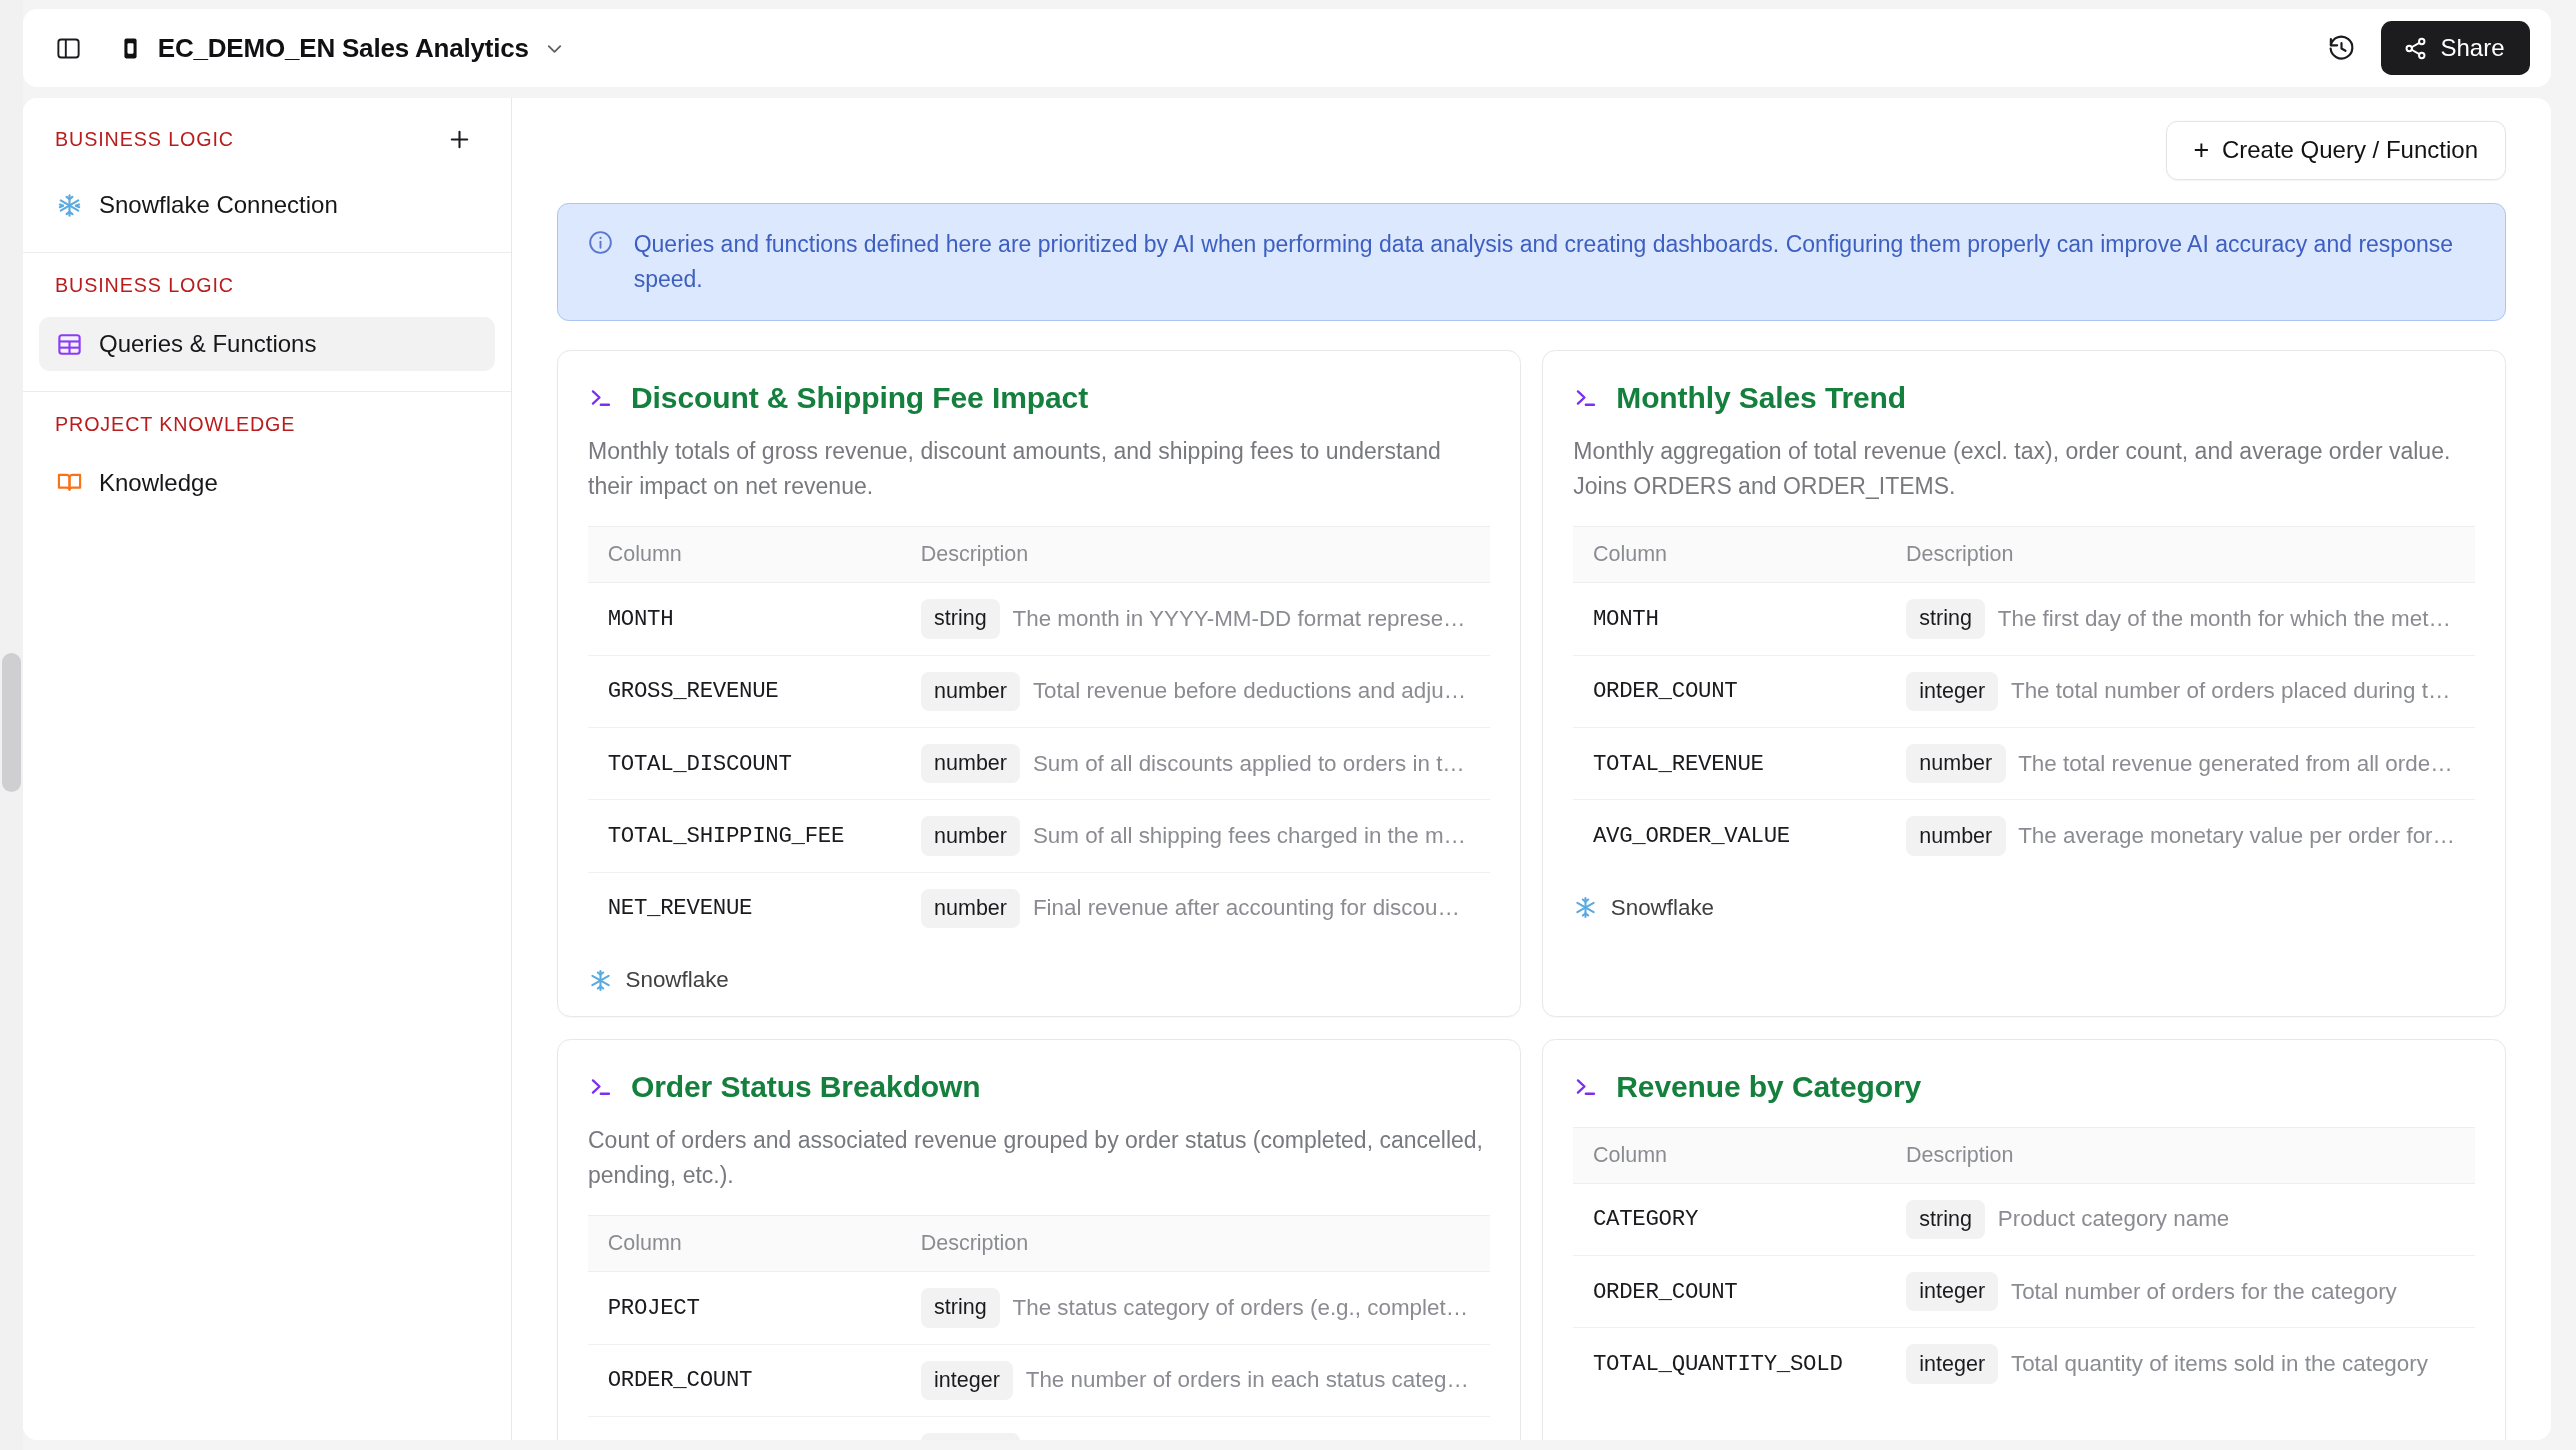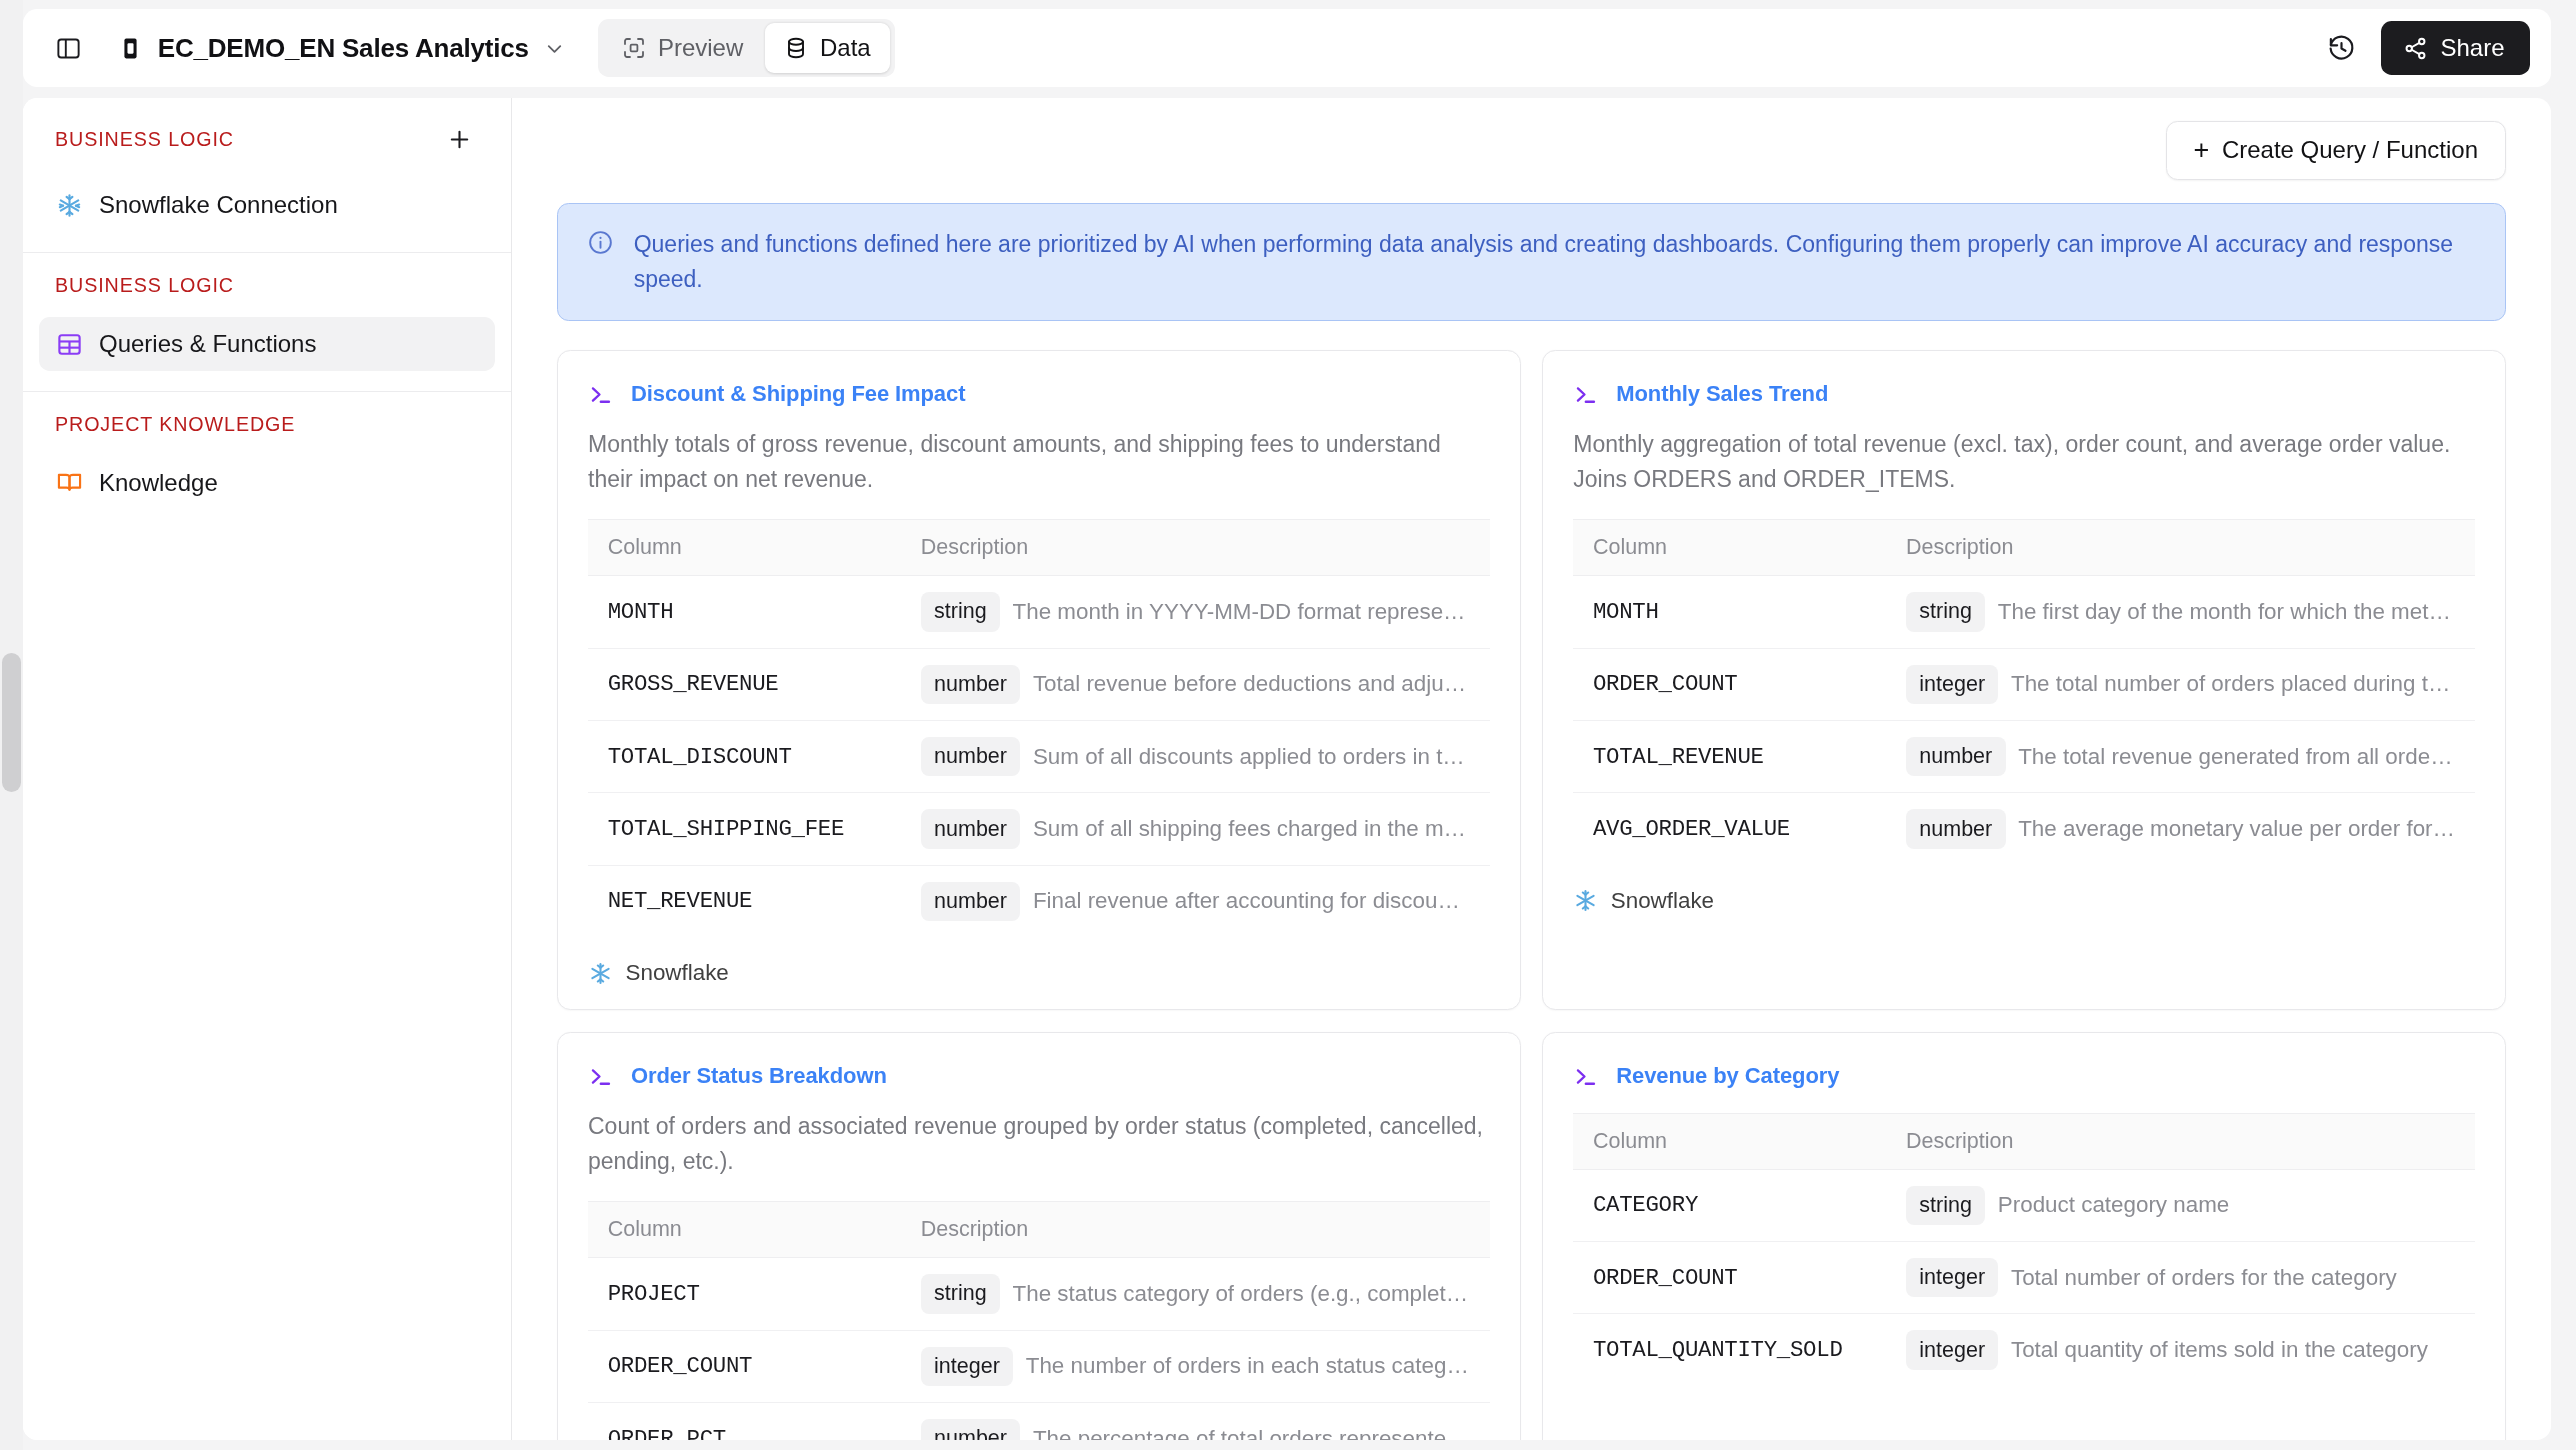--- a/index.html
+++ b/index.html
@@ -129,21 +129,21 @@
     margin-top: 29px;
     display: grid; grid-template-columns: 1fr 1fr; gap: 21.5px;
   }
   .q-card {
     background: #ffffff; border: 0.9px solid #e8e8eb; border-radius: 13.4px;
     padding: 30px 30px 23px 30px; overflow: hidden;
     box-shadow: 0 0.9px 1.8px rgba(0,0,0,.03);
   }
   .q-card-head { display: flex; align-items: center; gap: 16px; }
   .q-card-title {
-    font-size: 22px; font-weight: 600; color: #3b82f6; letter-spacing: -0.1px;
+    font-size: 30px; font-weight: 600; color: #15803d; letter-spacing: -0.1px;
   }
   .q-card-desc {
     margin-top: 19.7px; font-size: 23px; line-height: 1.5; color: #78797f;
   }
 
   .col-table { margin-top: 23px; width: 100%; }
   .col-head {
     display: flex; align-items: center; background: #fafafa;
     border-top: 0.9px solid #eeeef0; border-bottom: 0.9px solid #eeeef0;
     padding: 15px 19.7px;
@@ -198,40 +198,20 @@
     <svg width="27" height="27" viewBox="0 0 24 24">
       <rect x="6.6" y="3.2" width="10.8" height="17.6" rx="1.6" fill="#111114"></rect>
       <rect x="9.3" y="7.4" width="5.4" height="9.2" rx="1" fill="#ffffff"></rect>
     </svg>
     <span id="project-title">EC_DEMO_EN Sales Analytics</span>
     <svg width="23" height="23" viewBox="0 0 24 24" fill="none" stroke="#5f6065" stroke-width="1.9" stroke-linecap="round" stroke-linejoin="round">
       <polyline points="6,9.5 12,15.5 18,9.5"></polyline>
     </svg>
   </div>
 
-  <div id="mode-switch">
-    <div class="mode-tab">
-      <svg width="24" height="24" viewBox="0 0 24 24" fill="none" stroke="#5f6065" stroke-width="1.8" stroke-linecap="round" stroke-linejoin="round">
-        <path d="M3 8V5a2 2 0 0 1 2-2h3"></path>
-          <path d="M16 3h3a2 2 0 0 1 2 2v3"></path>
-        <path d="M21 16v3a2 2 0 0 1-2 2h-3"></path>
-          <path d="M8 21H5a2 2 0 0 1-2-2v-3"></path>
-        <rect x="8.6" y="8.6" width="6.8" height="6.8" rx="1.1"></rect>
-      </svg>
-      <span>Preview</span>
-    </div>
-    <div class="mode-tab active">
-      <svg width="24" height="24" viewBox="0 0 24 24" fill="none" stroke="#121214" stroke-width="1.9" stroke-linecap="round" stroke-linejoin="round">
-        <ellipse cx="12" cy="5.8" rx="7" ry="3"></ellipse>
-        <path d="M5 5.8v12.4c0 1.66 3.13 3 7 3s7-1.34 7-3V5.8"></path>
-        <path d="M5 12c0 1.66 3.13 3 7 3s7-1.34 7-3"></path>
-      </svg>
-      <span>Data</span>
-    </div>
-  </div>
 
   <div id="topbar-right">
     <button class="tb-icon-btn">
       <svg width="29" height="29" viewBox="0 0 24 24" fill="none" stroke="#1b1b1f" stroke-width="1.8" stroke-linecap="round" stroke-linejoin="round">
         <path d="M3.2 9.2A9 9 0 1 1 3 12"></path>
         <polyline points="3.2,4.2 3.2,9.4 8.4,9.4"></polyline>
         <polyline points="12,7.6 12,12 15.3,13.9"></polyline>
       </svg>
     </button>
     <button id="share-button">

